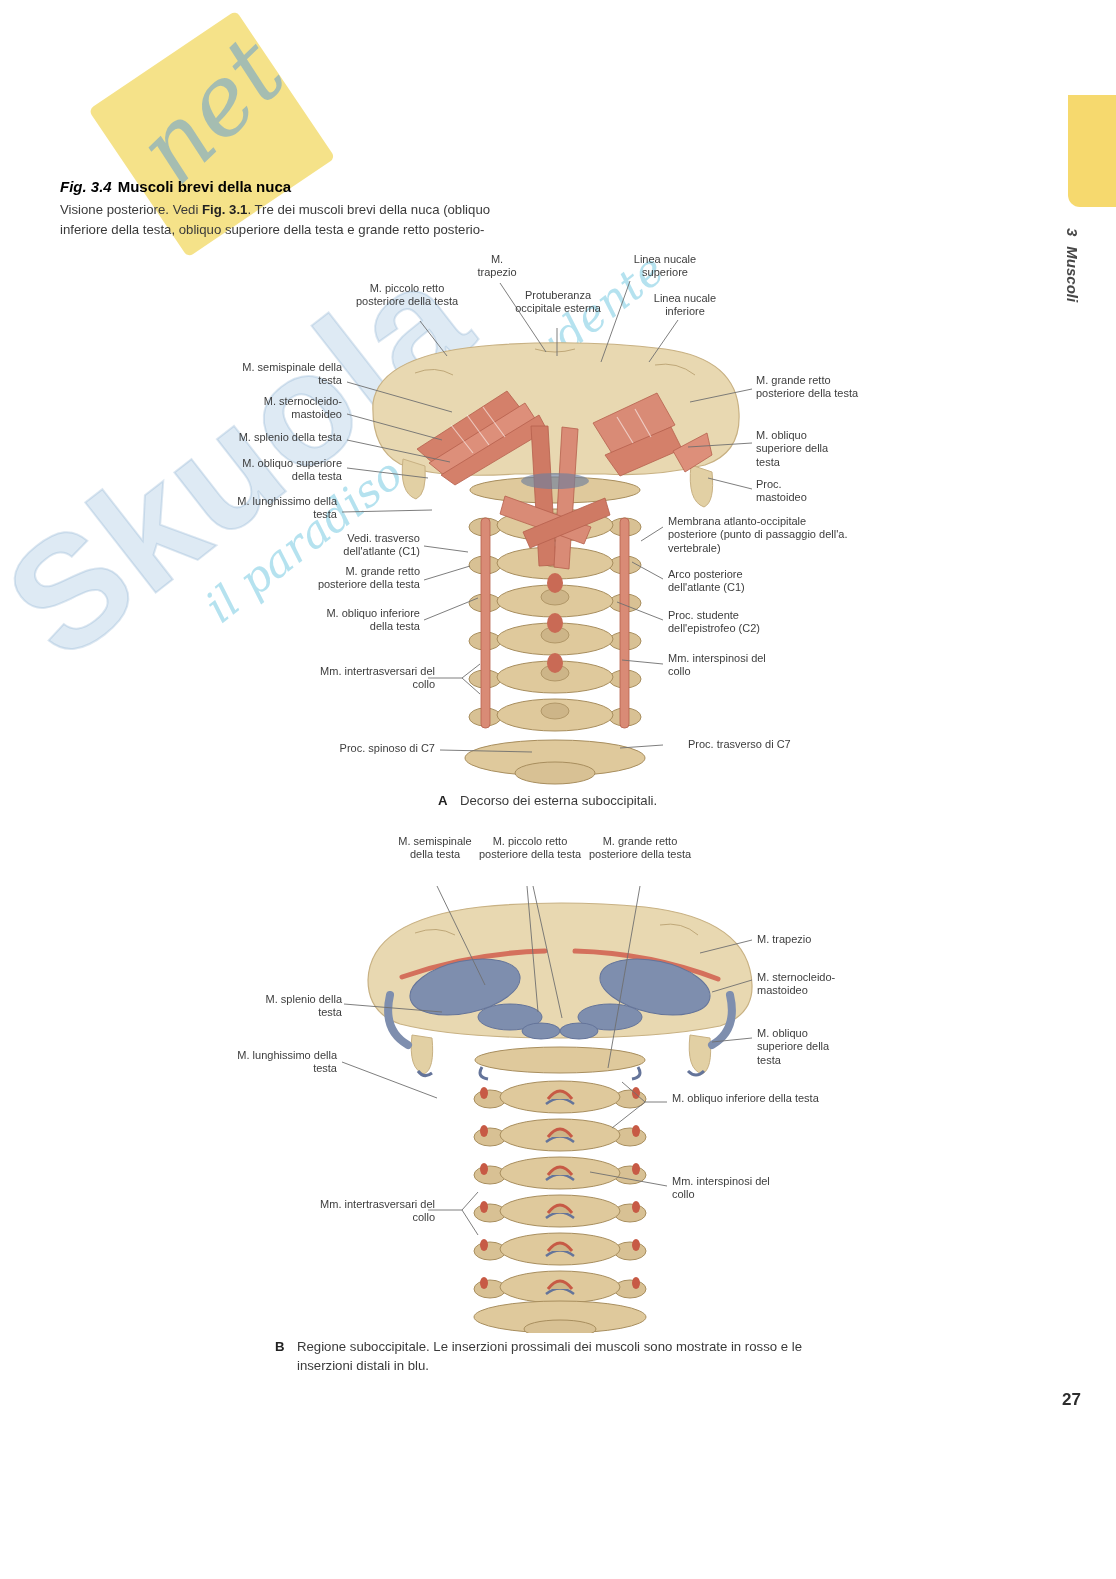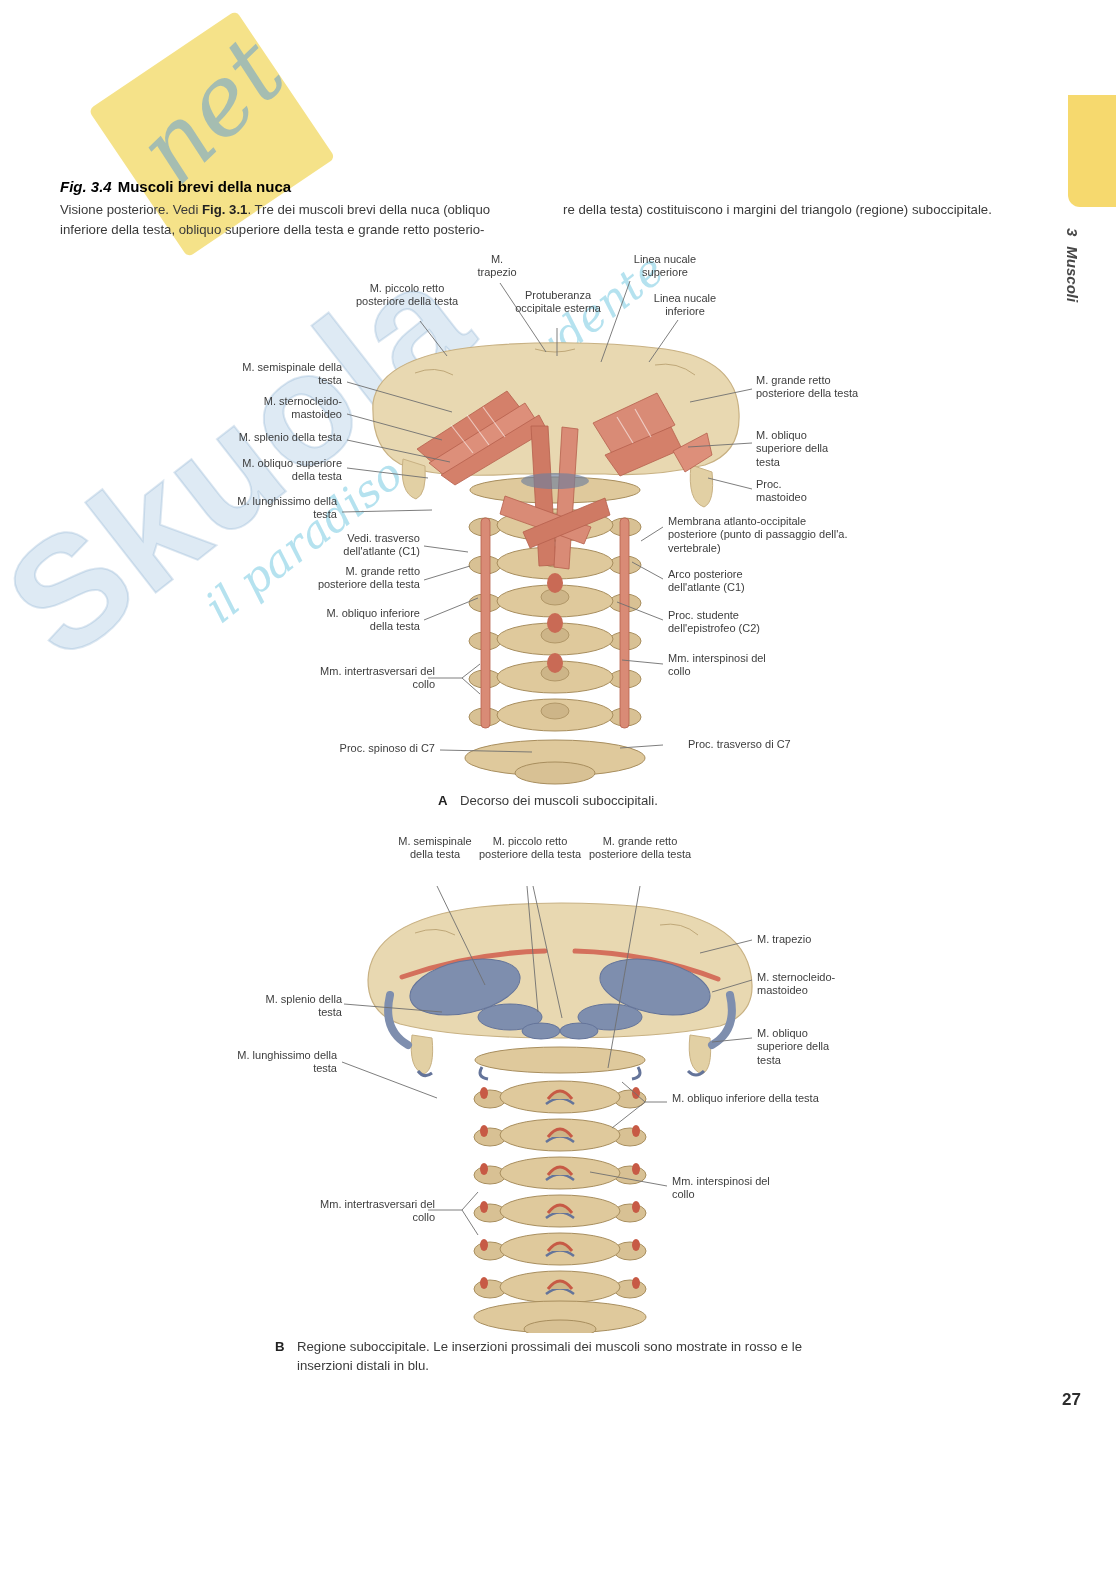--- a/index.html
+++ b/index.html
@@ -57,21 +57,20 @@
   <div class="tab-label">
     <span class="num">3</span><span>Muscoli</span>
   </div>
 
   <div class="fig-title">
     <span class="figno">Fig. 3.4</span><span class="t">Muscoli brevi della nuca</span>
   </div>
   <div class="intro left">
     <span>Visione posteriore. Vedi </span><b>Fig. 3.1</b><span>. Tre dei muscoli brevi della nuca (obliquo inferiore della testa, obliquo superiore della testa e grande retto posterio-</span>
   </div>
-  <div class="intro right">re della testa) costituiscono i margini del triangolo (regione) suboccipitale.</div>
 
   <svg class="illus" style="left:355px;top:333px;" width="400" height="452" viewBox="0 0 400 452">
     <defs>
       <g id="vA">
         <ellipse cx="-70" cy="2" rx="16" ry="9" fill="#d8c194" stroke="#a88e5e" stroke-width="1"></ellipse>
         <ellipse cx="70" cy="2" rx="16" ry="9" fill="#d8c194" stroke="#a88e5e" stroke-width="1"></ellipse>
         <ellipse cx="0" cy="0" rx="58" ry="16" fill="#dfc99c" stroke="#a88e5e" stroke-width="1"></ellipse>
         <ellipse cx="0" cy="-4" rx="14" ry="8" fill="#cdb588" stroke="#a88e5e" stroke-width="0.8"></ellipse>
       </g>
     </defs>
@@ -216,21 +215,21 @@
   <div class="lbl la" style="left:756px;top:429px;width:80px;">M. obliquo superiore della testa</div>
   <div class="lbl la" style="left:756px;top:478px;width:70px;">Proc. mastoideo</div>
   <div class="lbl la" style="left:668px;top:515px;width:185px;">Membrana atlanto-occipitale posteriore (punto di passaggio dell'a. vertebrale)</div>
   <div class="lbl la" style="left:668px;top:568px;width:110px;">Arco posteriore dell'atlante (C1)</div>
   <div class="lbl la" style="left:668px;top:609px;width:120px;">Proc. studente dell'epistrofeo (C2)</div>
   <div class="lbl la" style="left:668px;top:652px;width:105px;">Mm. interspinosi del collo</div>
   <div class="lbl la" style="left:688px;top:738px;width:140px;">Proc. trasverso di C7</div>
 
   <div class="caption" style="left:438px;top:791px;width:320px;">
     <span class="letter">A</span>
-    <span class="body">Decorso dei muscoli suboccipitali.</span>
+    <span class="body">Decorso dei esterna suboccipitali.</span>
   </div>
 
   <div class="lbl ca" style="left:395px;top:835px;width:80px;">M. semispinale della testa</div>
   <div class="lbl ca" style="left:475px;top:835px;width:110px;">M. piccolo retto posteriore della testa</div>
   <div class="lbl ca" style="left:585px;top:835px;width:110px;">M. grande retto posteriore della testa</div>
   <div class="lbl la" style="left:757px;top:933px;width:90px;">M. trapezio</div>
   <div class="lbl la" style="left:757px;top:971px;width:115px;">M. sternocleido­mastoideo</div>
   <div class="lbl la" style="left:757px;top:1027px;width:75px;">M. obliquo superiore della testa</div>
   <div class="lbl la" style="left:672px;top:1092px;width:150px;">M. obliquo inferiore della testa</div>
   <div class="lbl la" style="left:672px;top:1175px;width:105px;">Mm. interspinosi del collo</div>

